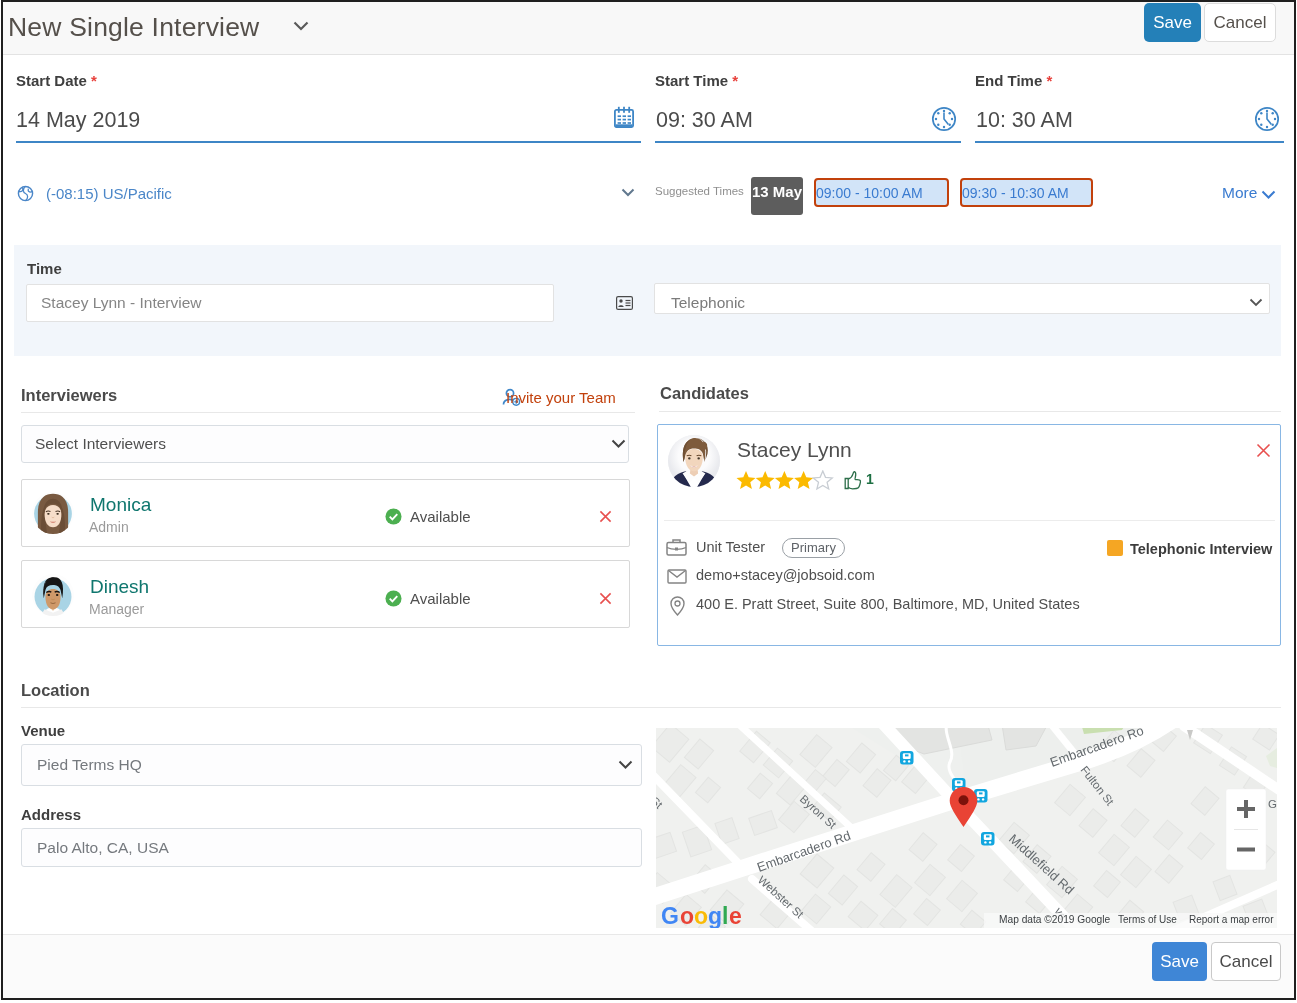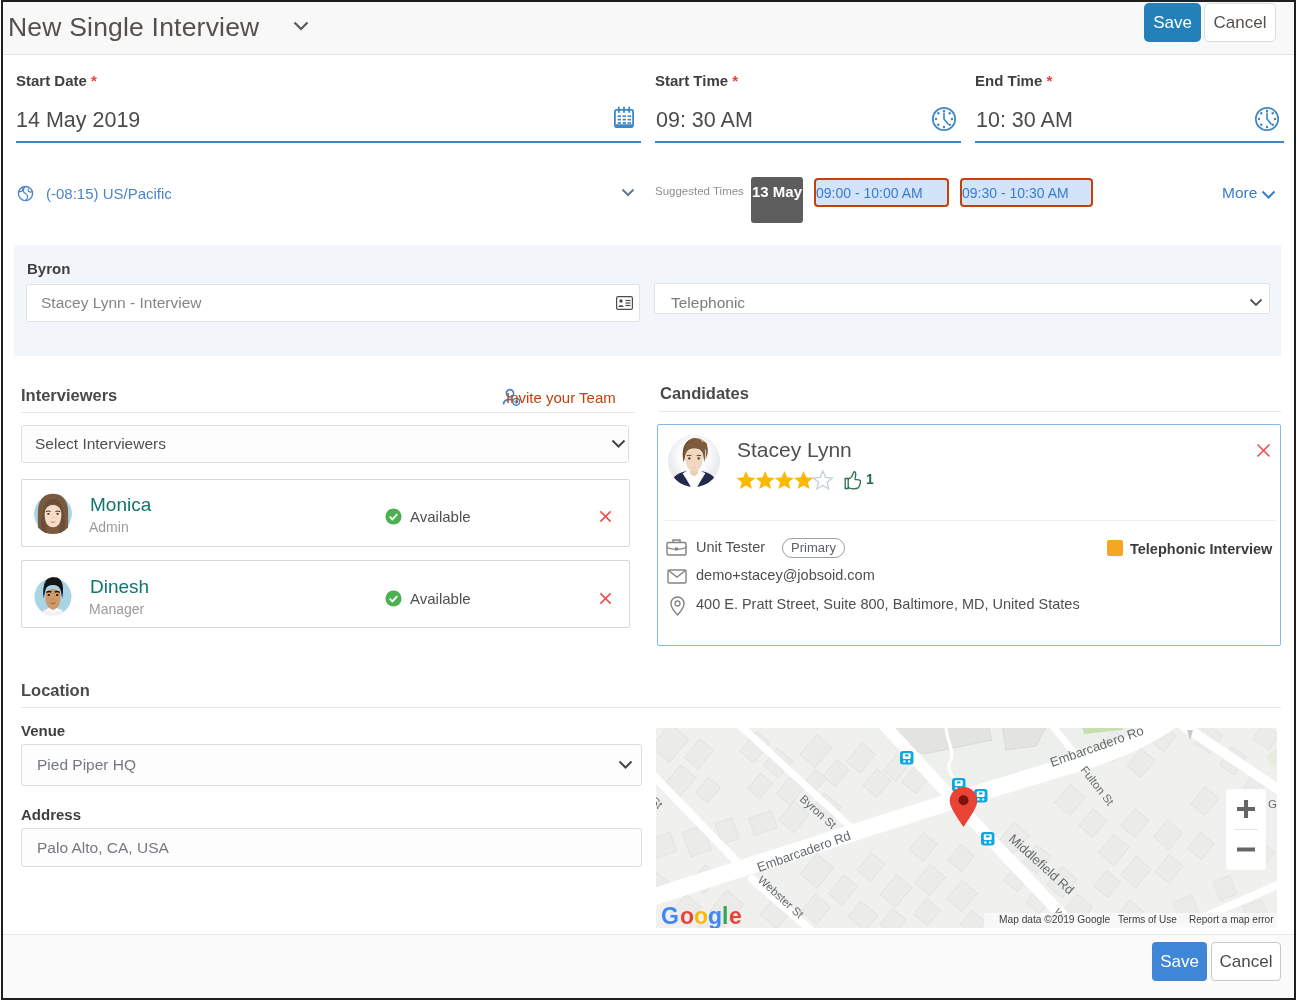--- a/index.html
+++ b/index.html
@@ -12,21 +12,21 @@
 #titlechev { left:293px; top:21px; }
 .btn { border-radius:5px; font-size:17px; text-align:center; }
 #save1 { left:1144px; top:3px; width:57px; height:39px; background:#2480b8; color:#fff; line-height:39px; }
 #cancel1 { left:1204px; top:3px; width:72px; height:39px; background:#fff; border:1px solid #dcdcdc; color:#55504b; line-height:37px; }
 .lbl { font-size:15px; font-weight:bold; color:#3f3f3f; }
 .req { color:#e8413c; }
 .bigval { font-size:21.5px; color:#4b4b4b; }
 .bluline { height:2px; background:#3e86c6; }
 #tzrow { top:185px; font-size:15px; color:#4a86c8; }
 #sgt-label { left:655px; top:185px; font-size:11.5px; color:#8f8f8f; }
-.tag13 { left:751px; top:177px; width:52px; height:46px; background:#5d5d5d; color:#fff; font-size:15px; font-weight:bold; text-align:center; line-height:30px; border-radius:3px; }
+.tag13 { left:751px; top:177px; width:52px; height:38px; background:#5d5d5d; color:#fff; font-size:15px; font-weight:bold; text-align:center; line-height:30px; border-radius:3px; }
 .pill { height:29px; background:#d2e4f8; border:2px solid #c2410c; border-radius:4px; color:#3a7bd0; font-size:14px; text-align:left; line-height:27px; }
 #more { left:1222px; top:184px; color:#3a7bd0; font-size:15.5px; }
 #bluesec { left:14px; top:245px; width:1267px; height:111px; background:#f2f6fb; }
 .inp { background:#fff; border:1px solid #e2e2e2; border-radius:2px; font-size:15.5px; color:#858585; }
 .sect-h { font-size:16.5px; font-weight:bold; color:#4a4a4a; }
 .divider { height:1px; background:#e8e8e8; }
 .selbox { background:#fdfdfe; border:1px solid #d9dee3; border-radius:3px; font-size:15.5px; color:#4f4f4f; }
 .card { background:#fff; border:1px solid #d8d8d8; border-radius:2px; }
 .iname { font-size:19px; color:#0f766e; }
 .irole { font-size:14px; color:#9b9b9b; }
@@ -116,22 +116,22 @@
 <div class="abs" id="sgt-label">Suggested Times</div>
 <div class="abs tag13">13 May</div>
 <div class="abs pill" style="left:814px;top:178px;width:135px;">09:00 - 10:00 AM</div>
 <div class="abs pill" style="left:960px;top:178px;width:133px;">09:30 - 10:30 AM</div>
 <div class="abs" id="more">More</div>
 <svg class="abs" style="left:1261px;top:190px;" width="15" height="10" viewBox="0 0 15 10">
     <path d="M1.5 1.5 L7.5 7.5 L13.5 1.5" fill="none" stroke="#3a7bd0" stroke-width="2"></path>
   </svg>
 
 <div class="abs" id="bluesec"></div>
-<div class="abs lbl" style="left:27px;top:260px;">Byron</div>
-<div class="abs inp" style="left:26px;top:284px;width:614px;height:38px;line-height:36px;padding-left:14px;">Stacey Lynn - Interview</div>
+<div class="abs lbl" style="left:27px;top:260px;">Time</div>
+<div class="abs inp" style="left:26px;top:284px;width:528px;height:38px;line-height:36px;padding-left:14px;">Stacey Lynn - Interview</div>
 <svg class="abs" style="left:616px;top:296px;" width="17" height="14" viewBox="0 0 17 14">
  <rect x="0.6" y="0.6" width="15.8" height="12.8" rx="1.5" fill="none" stroke="#4a4a4a" stroke-width="1.2"></rect>
  <circle cx="5" cy="5" r="1.7" fill="#4a4a4a"></circle>
  <path d="M2.3 11 C2.3 8.7 7.7 8.7 7.7 11 Z" fill="#4a4a4a"></path>
  <line x1="9.5" y1="4.5" x2="14.5" y2="4.5" stroke="#4a4a4a" stroke-width="1.2"></line>
  <line x1="9.5" y1="7" x2="14.5" y2="7" stroke="#4a4a4a" stroke-width="1.2"></line>
  <line x1="9.5" y1="9.5" x2="14.5" y2="9.5" stroke="#4a4a4a" stroke-width="1.2"></line>
 </svg>
 <div class="abs lbl" style="left:655px;top:260px;margin-top:35px;">Interview Type <span class="req">*</span></div>
 <div class="abs inp" style="left:654px;top:283px;width:616px;height:31px;line-height:37px;padding-left:16px;color:#7b7b7b;">Telephonic</div>
@@ -298,21 +298,21 @@
 
 <svg class="abs" style="left:670px;top:596px;" width="15" height="20" viewBox="0 0 15 20">
  <path d="M7.5 1 C11 1 14 3.8 14 7.5 C14 12 7.5 19 7.5 19 C7.5 19 1 12 1 7.5 C1 3.8 4 1 7.5 1 Z" fill="none" stroke="#848484" stroke-width="1.4"></path>
  <circle cx="7.5" cy="7.5" r="2.5" fill="none" stroke="#848484" stroke-width="1.3"></circle>
 </svg>
 <div class="abs cline" style="left:696px;top:596px;">400 E. Pratt Street, Suite 800, Baltimore, MD, United States</div>
 
 <div class="abs sect-h" style="left:21px;top:681px;">Location</div>
 <div class="abs divider" style="left:21px;top:707px;width:1260px;"></div>
 <div class="abs lbl" style="left:21px;top:722px;">Venue</div>
-<div class="abs selbox" style="left:21px;top:744px;width:621px;height:42px;line-height:40px;padding-left:15px;color:#75797e;">Pied Piper HQ</div>
+<div class="abs selbox" style="left:21px;top:744px;width:621px;height:42px;line-height:40px;padding-left:15px;color:#75797e;">Pied Terms HQ</div>
 
 <svg class="abs" style="left:618px;top:760px;" width="15" height="10" viewBox="0 0 15 10">
     <path d="M1.5 1.5 L7.5 7.5 L13.5 1.5" fill="none" stroke="#444" stroke-width="2"></path>
   </svg>
 <div class="abs lbl" style="left:21px;top:806px;">Address</div>
 <div class="abs selbox" style="left:21px;top:828px;width:621px;height:39px;line-height:37px;padding-left:15px;color:#75797e;">Palo Alto, CA, USA</div>
 
 <div class="abs" id="map" style="left:656px;top:728px;width:621px;height:200px;overflow:hidden;background:#f0f1ef;">
 <svg width="621" height="200" viewBox="0 0 621 200">
  <rect width="621" height="200" fill="#f0f1ef"></rect>

